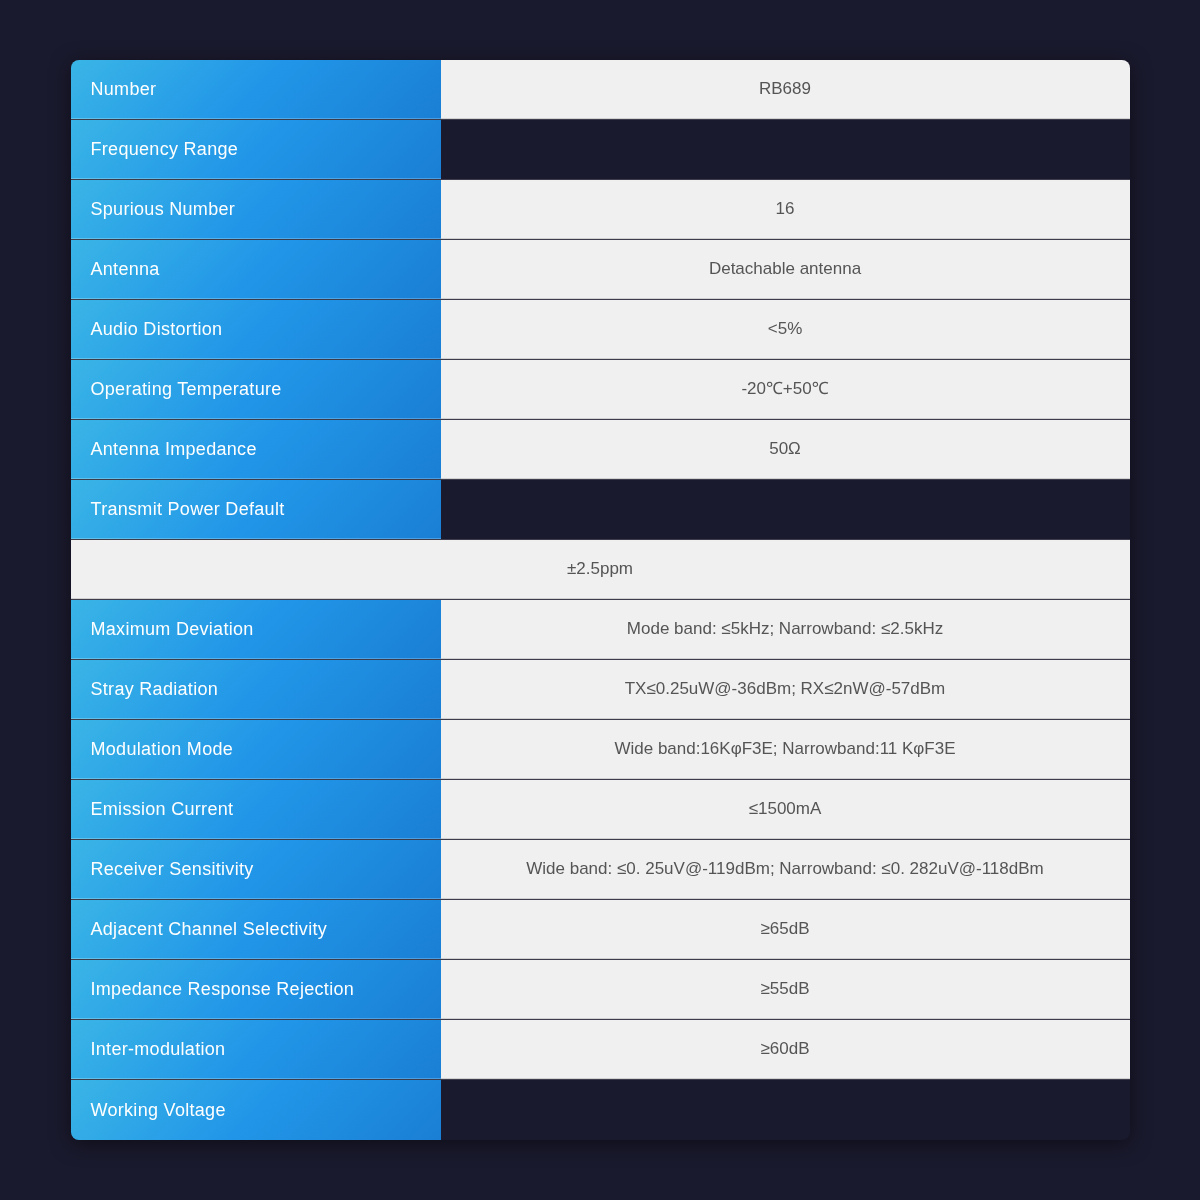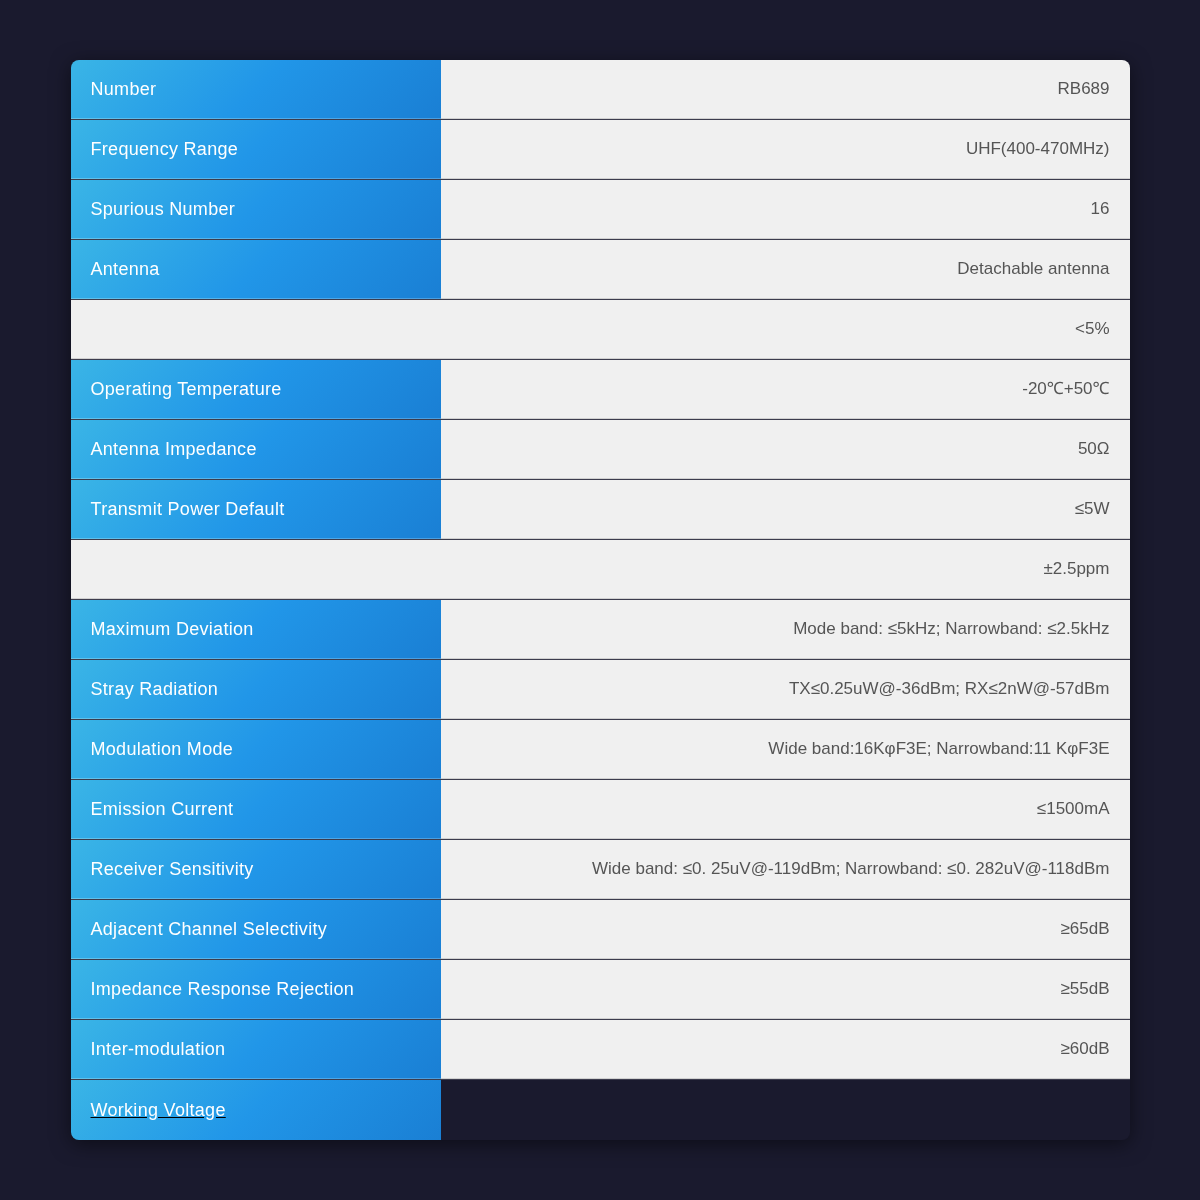--- a/index.html
+++ b/index.html
@@ -40,36 +40,35 @@
       min-width: 370px;
       background: linear-gradient(135deg, #3ab5e6 0%, #2196e8 50%, #1a7fd4 100%);
       display: flex;
       align-items: center;
       padding: 12px 20px;
       border-bottom: 1px solid rgba(255,255,255,0.2);
     }
 
     .table-row:last-child .cell-label {
       border-bottom: none;
-      text-decoration: underline;
     }
 
     .cell-label span {
       color: #ffffff;
       font-size: 18px;
       font-weight: 400;
       letter-spacing: 0.3px;
     }
 
     .cell-value {
       flex: 1;
       background: #f0f0f0;
       display: flex;
       align-items: center;
-      justify-content: flex-end;
+      justify-content: center;
       padding: 16px 20px;
       border-bottom: 1px solid #d0d0d0;
     }
 
     .table-row:last-child .cell-value {
       border-bottom: none;
     }
 
     .cell-value span {
       color: #555555;
@@ -87,41 +86,41 @@
         <span>Number</span>
       </div>
       <div class="cell-value">
         <span>RB689</span>
       </div>
     </div>
     <div class="table-row">
       <div class="cell-label">
         <span>Frequency Range</span>
       </div>
-      <div class="cell-value">
-        <span>UHF(400-470MHz)</span>
-      </div>
     </div>
     <div class="table-row">
       <div class="cell-label">
         <span>Spurious Number</span>
       </div>
       <div class="cell-value">
         <span>16</span>
       </div>
     </div>
     <div class="table-row">
       <div class="cell-label">
         <span>Antenna</span>
       </div>
       <div class="cell-value">
         <span>Detachable antenna</span>
       </div>
     </div>
     <div class="table-row">
+      <div class="cell-label">
+        <span>Audio Distortion</span>
+      </div>
       <div class="cell-value">
         <span>&lt;5%</span>
       </div>
     </div>
     <div class="table-row">
       <div class="cell-label">
         <span>Operating Temperature</span>
       </div>
       <div class="cell-value">
         <span>-20℃+50℃</span>
@@ -132,23 +131,20 @@
         <span>Antenna Impedance</span>
       </div>
       <div class="cell-value">
         <span>50Ω</span>
       </div>
     </div>
     <div class="table-row">
       <div class="cell-label">
         <span>Transmit Power Default</span>
       </div>
-      <div class="cell-value">
-        <span>≤5W</span>
-      </div>
     </div>
     <div class="table-row">
       <div class="cell-value">
         <span>±2.5ppm</span>
       </div>
     </div>
     <div class="table-row">
       <div class="cell-label">
         <span>Maximum Deviation</span>
       </div>

